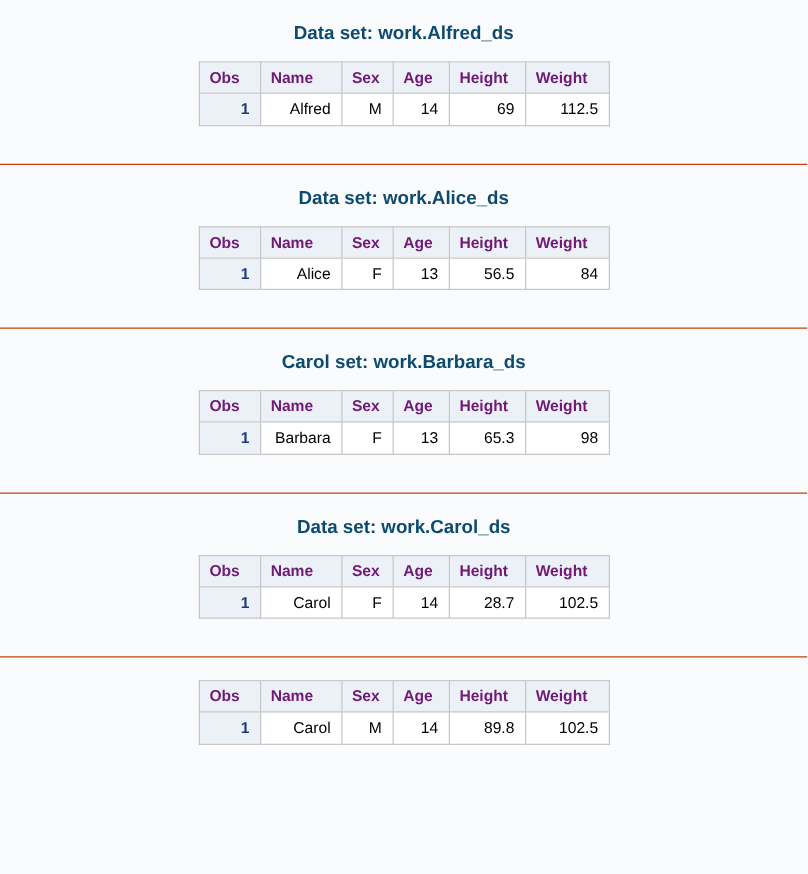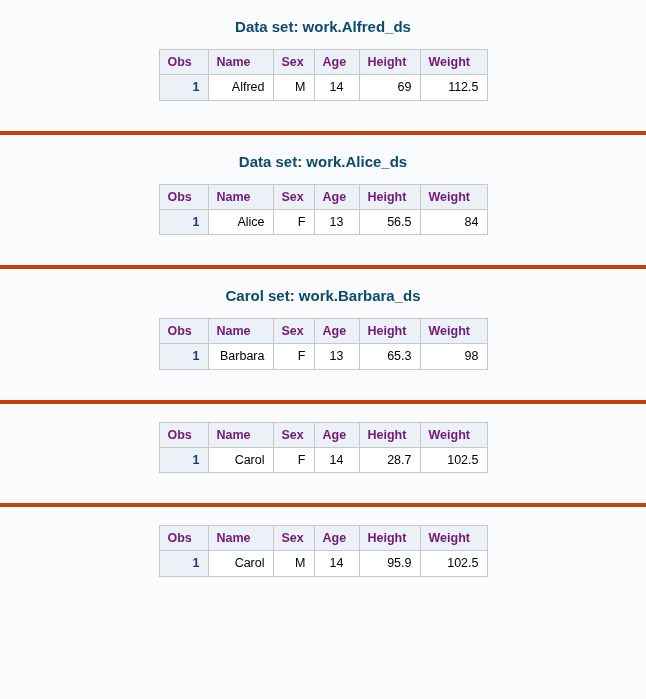--- a/index.html
+++ b/index.html
@@ -8,21 +8,21 @@
     background: #fafbfc;
     font-family: Arial, Helvetica, sans-serif;
     font-size: 13px;
     color: #000;
   }
   .page {
     width: 646px;
     box-sizing: border-box;
   }
   .section {
-    border-top: 4px solid #c2410c;
+    border-top: 1px solid #c2410c;
     padding: 18px 0 30px 0;
     box-sizing: border-box;
   }
   .section:first-child {
     border-top: none;
   }
   .section-title {
     text-align: center;
     font-weight: bold;
     color: #0c4a6e;
@@ -57,21 +57,21 @@
     font-weight: bold;
     text-align: right;
     padding-right: 8px;
     padding-left: 14px;
   }
   .txt-l { text-align: right; }
   .txt-r { text-align: right; }
   .col-obs   { min-width: 26px; }
   .col-name  { min-width: 48px; }
   .col-sex   { min-width: 24px; }
-  .col-age   { min-width: 28px; text-align: center; }
+  .col-age   { min-width: 28px; }
   .col-height{ min-width: 44px; }
   .col-weight{ min-width: 50px; }
 </style>
 </head>
 <body>
 
 <div class="page">
 
   <div class="section">
     <div class="section-title">Data set: work.Alfred_ds</div>
@@ -145,20 +145,21 @@
           <td class="txt-l col-sex">F</td>
           <td class="txt-r col-age">13</td>
           <td class="txt-r col-height">65.3</td>
           <td class="txt-r col-weight">98</td>
         </tr>
       </tbody>
     </table>
   </div>
 
   <div class="section">
+    <div class="section-title">Data set: work.Carol_ds</div>
     <table class="data-table">
       <thead>
         <tr>
           <th class="col-obs">Obs</th>
           <th class="col-name">Name</th>
           <th class="col-sex">Sex</th>
           <th class="col-age">Age</th>
           <th class="col-height">Height</th>
           <th class="col-weight">Weight</th>
         </tr>
@@ -187,20 +188,20 @@
           <th class="col-height">Height</th>
           <th class="col-weight">Weight</th>
         </tr>
       </thead>
       <tbody>
         <tr>
           <td class="row-header col-obs">1</td>
           <td class="txt-l col-name">Carol</td>
           <td class="txt-l col-sex">M</td>
           <td class="txt-r col-age">14</td>
-          <td class="txt-r col-height">95.9</td>
+          <td class="txt-r col-height">89.8</td>
           <td class="txt-r col-weight">102.5</td>
         </tr>
       </tbody>
     </table>
   </div>
 
 </div>
 
 </body></html>

